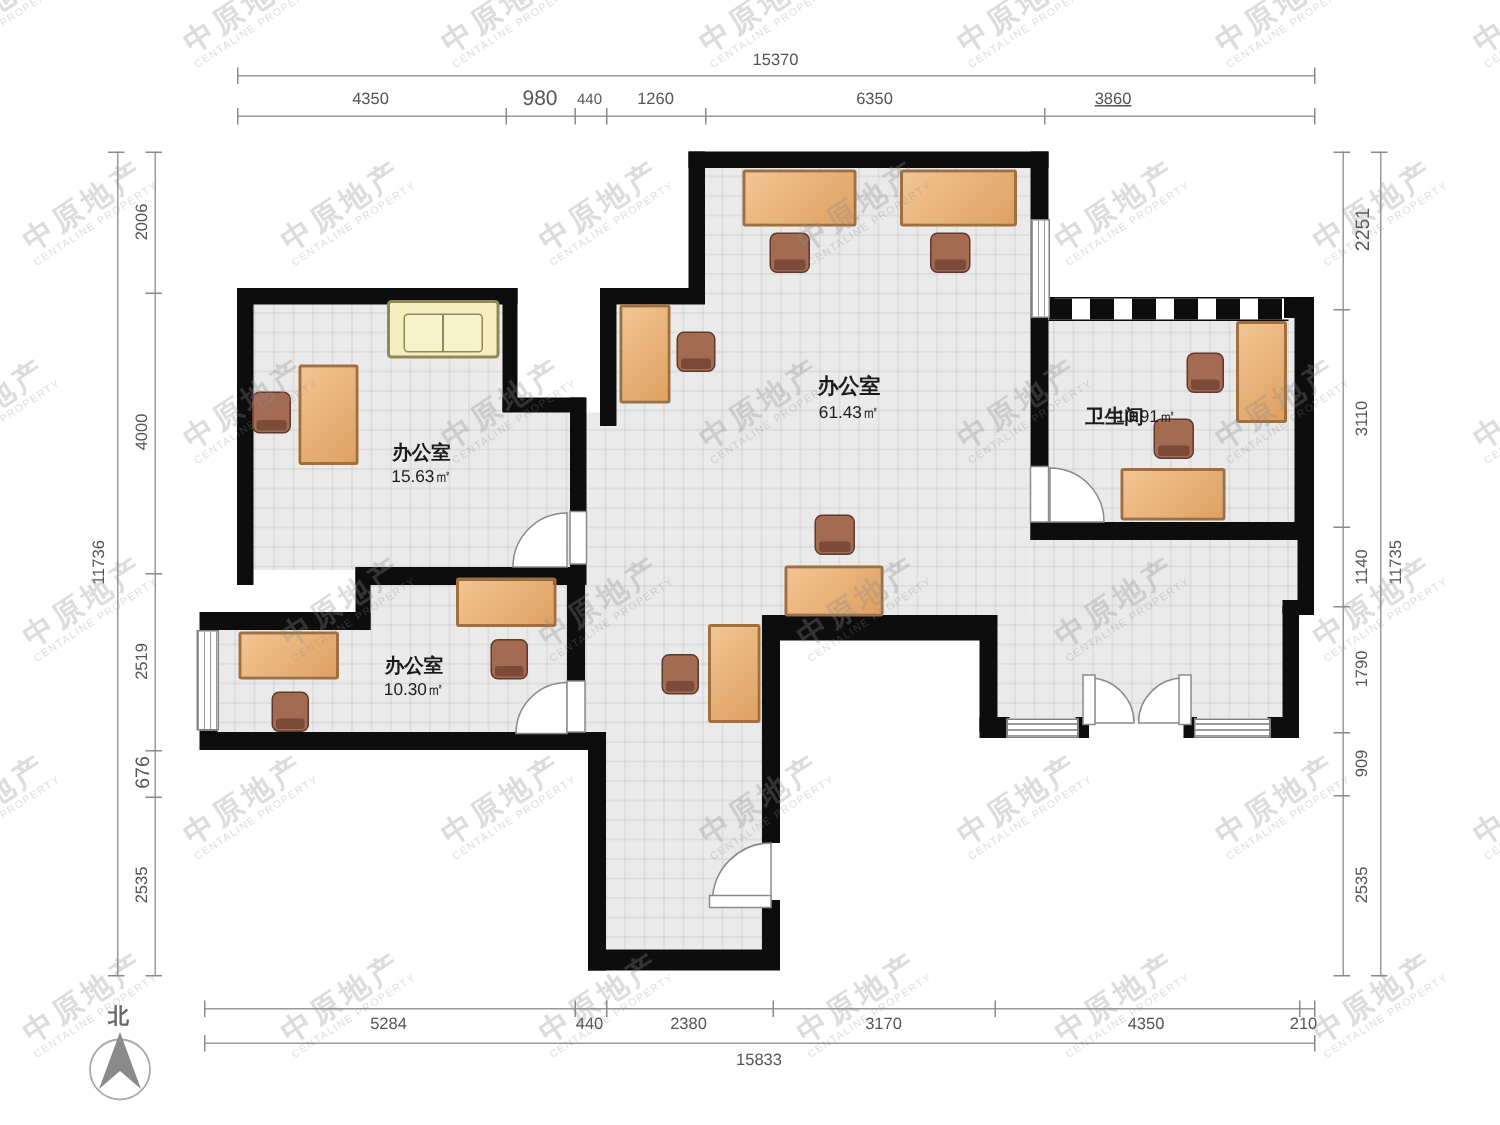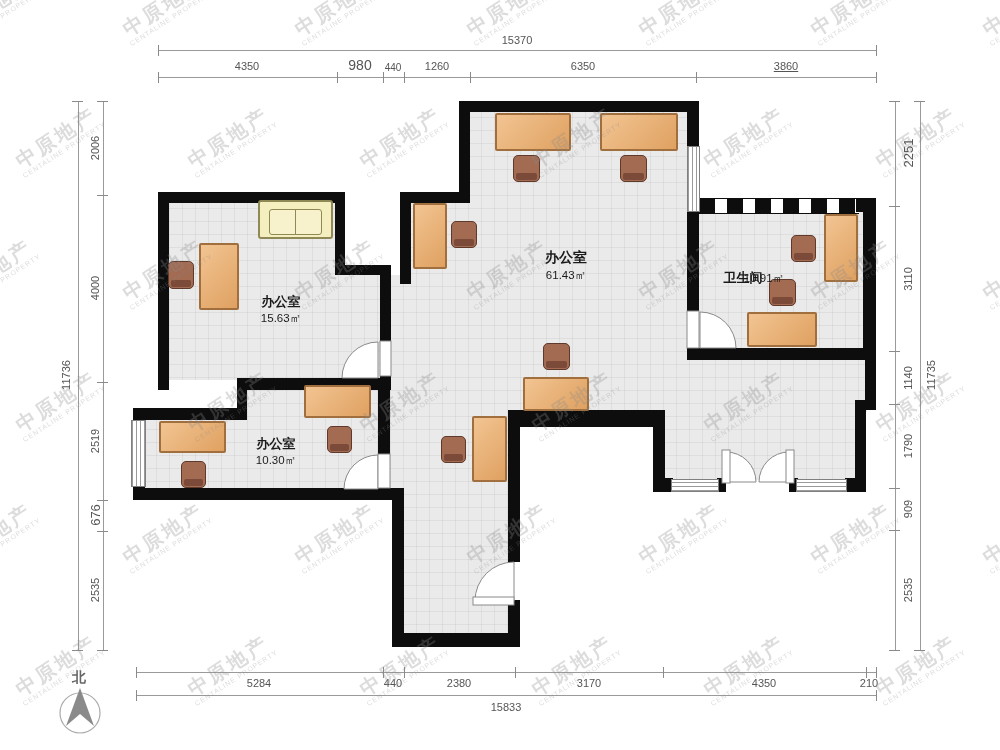--- a/index.html
+++ b/index.html
@@ -173,21 +173,21 @@
   <div class="tkv" style="left:383px;top:72px;"></div>
   <div class="tkv" style="left:404px;top:72px;"></div>
   <div class="tkv" style="left:470px;top:72px;"></div>
   <div class="tkv" style="left:696px;top:72px;"></div>
   <div class="tkv" style="left:876px;top:72px;"></div>
   <div class="dim" style="left:247px;top:66px;">4350</div>
   <div class="dim" style="left:360px;top:65px;font-size:14px;">980</div>
   <div class="dim" style="left:393px;top:67px;font-size:10px;">440</div>
   <div class="dim" style="left:437px;top:66px;">1260</div>
   <div class="dim" style="left:583px;top:66px;">6350</div>
-  <div class="dim" style="left:786px;top:66px;text-decoration:underline;">3860</div>
+  <div class="dim" style="left:742px;top:66px;text-decoration:underline;">3860</div>
 
   <div class="dlh" style="left:136px;top:672px;width:740px;"></div>
   <div class="tkv" style="left:136px;top:667px;"></div>
   <div class="tkv" style="left:383px;top:667px;"></div>
   <div class="tkv" style="left:404px;top:667px;"></div>
   <div class="tkv" style="left:515px;top:667px;"></div>
   <div class="tkv" style="left:663px;top:667px;"></div>
   <div class="tkv" style="left:866px;top:667px;"></div>
   <div class="tkv" style="left:876px;top:667px;"></div>
   <div class="dim" style="left:259px;top:683px;">5284</div>

